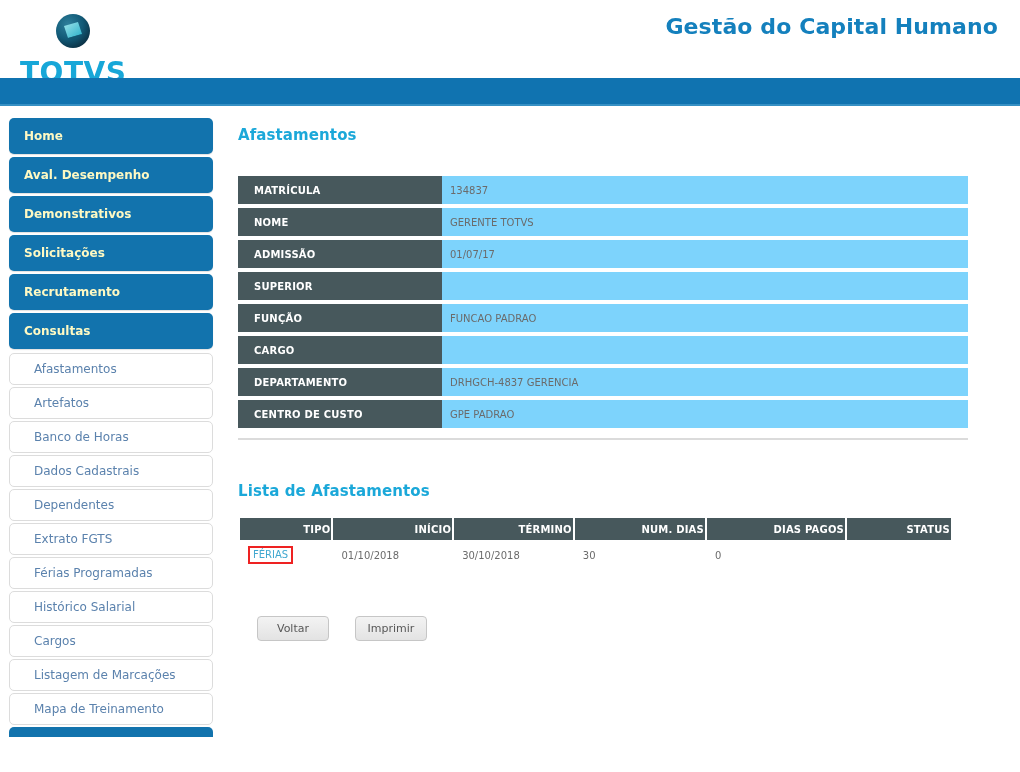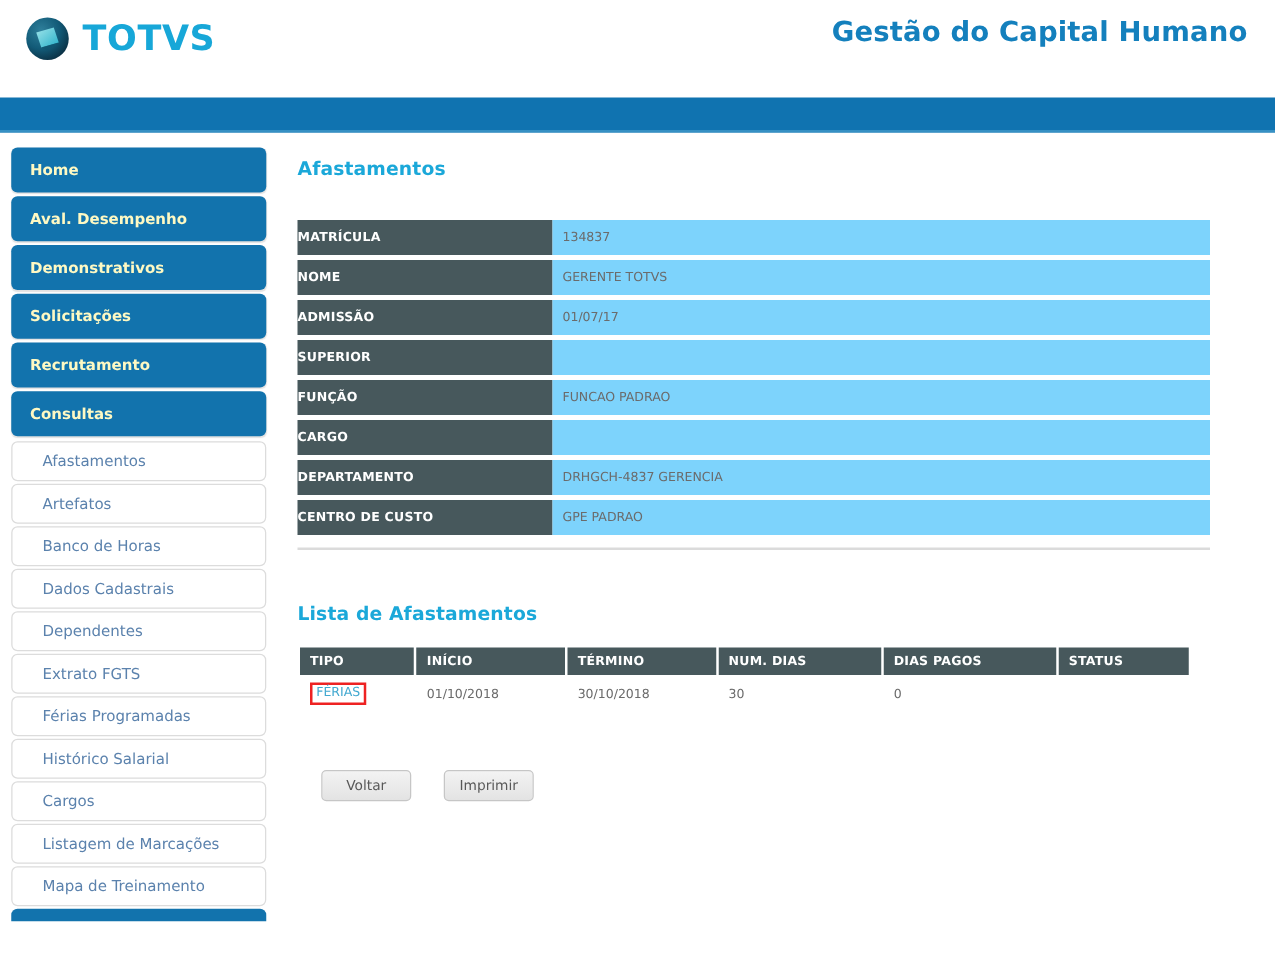--- a/index.html
+++ b/index.html
@@ -22,20 +22,21 @@
     height: 70px;
     background: #ffffff;
   }
   #logo-wrap {
     position: absolute;
     left: 20px;
     top: 13px;
     display: flex;
     align-items: center;
     gap: 10px;
+    flex-direction: column;
   }
   #logo-mark {
     width: 36px;
     height: 36px;
     position: relative;
   }
   #logo-text {
     font-size: 28px;
     font-weight: bold;
     color: #17a7d8;
@@ -136,21 +137,21 @@
   #info-table td {
     height: 28px;
     font-size: 10px;
     vertical-align: middle;
   }
   .info-label {
     width: 204px;
     background: #47585c;
     color: #ffffff;
     font-weight: bold;
-    padding-left: 0;
+    padding-left: 16px;
     letter-spacing: 0.2px;
   }
   .info-value {
     background: #7dd3fc;
     color: #6b6b6b;
     padding-left: 8px;
   }
   #info-rule {
     width: 730px;
     height: 2px;
@@ -165,21 +166,21 @@
     width: 715px;
     border-collapse: separate;
     border-spacing: 2px 0;
   }
   #list-table th {
     background: #47585c;
     color: #ffffff;
     font-size: 10px;
     font-weight: bold;
     height: 22px;
-    text-align: left;
+    text-align: right;
     padding-left: 8px;
     letter-spacing: 0.2px;
     white-space: nowrap;
   }
   #list-table td {
     height: 30px;
     font-size: 10px;
     color: #6b6b6b;
     padding: 0 8px;
     vertical-align: middle;

